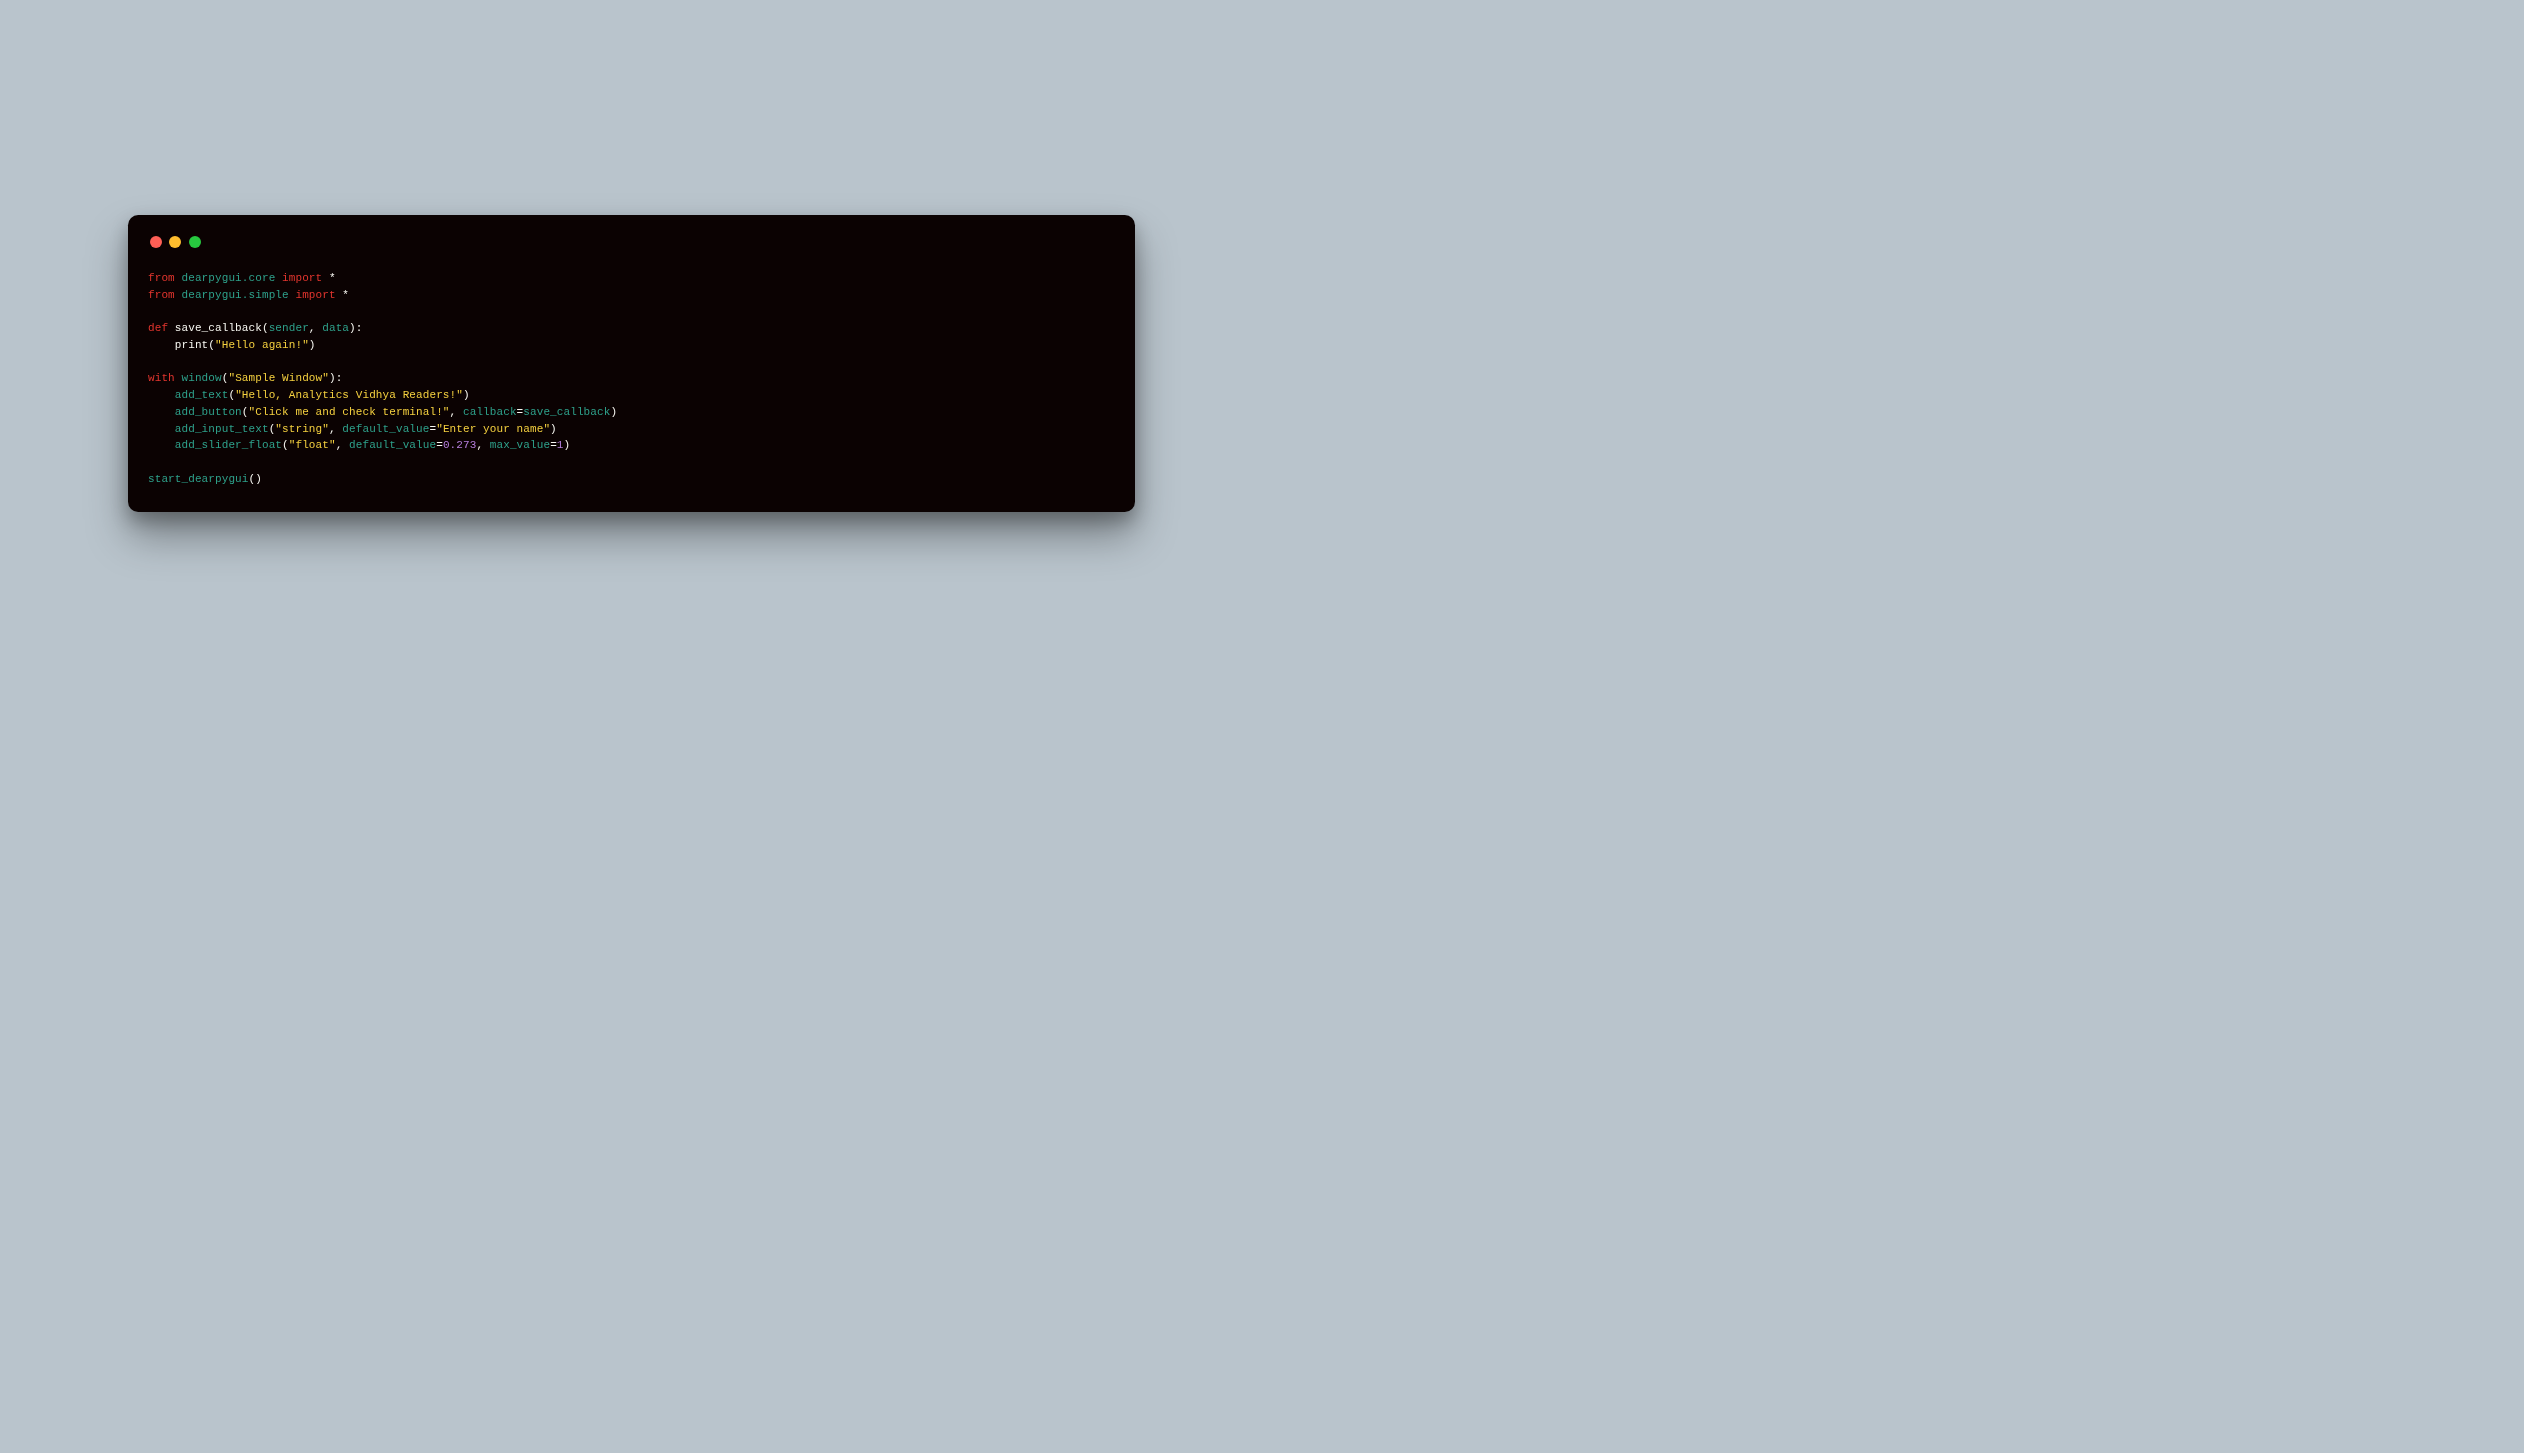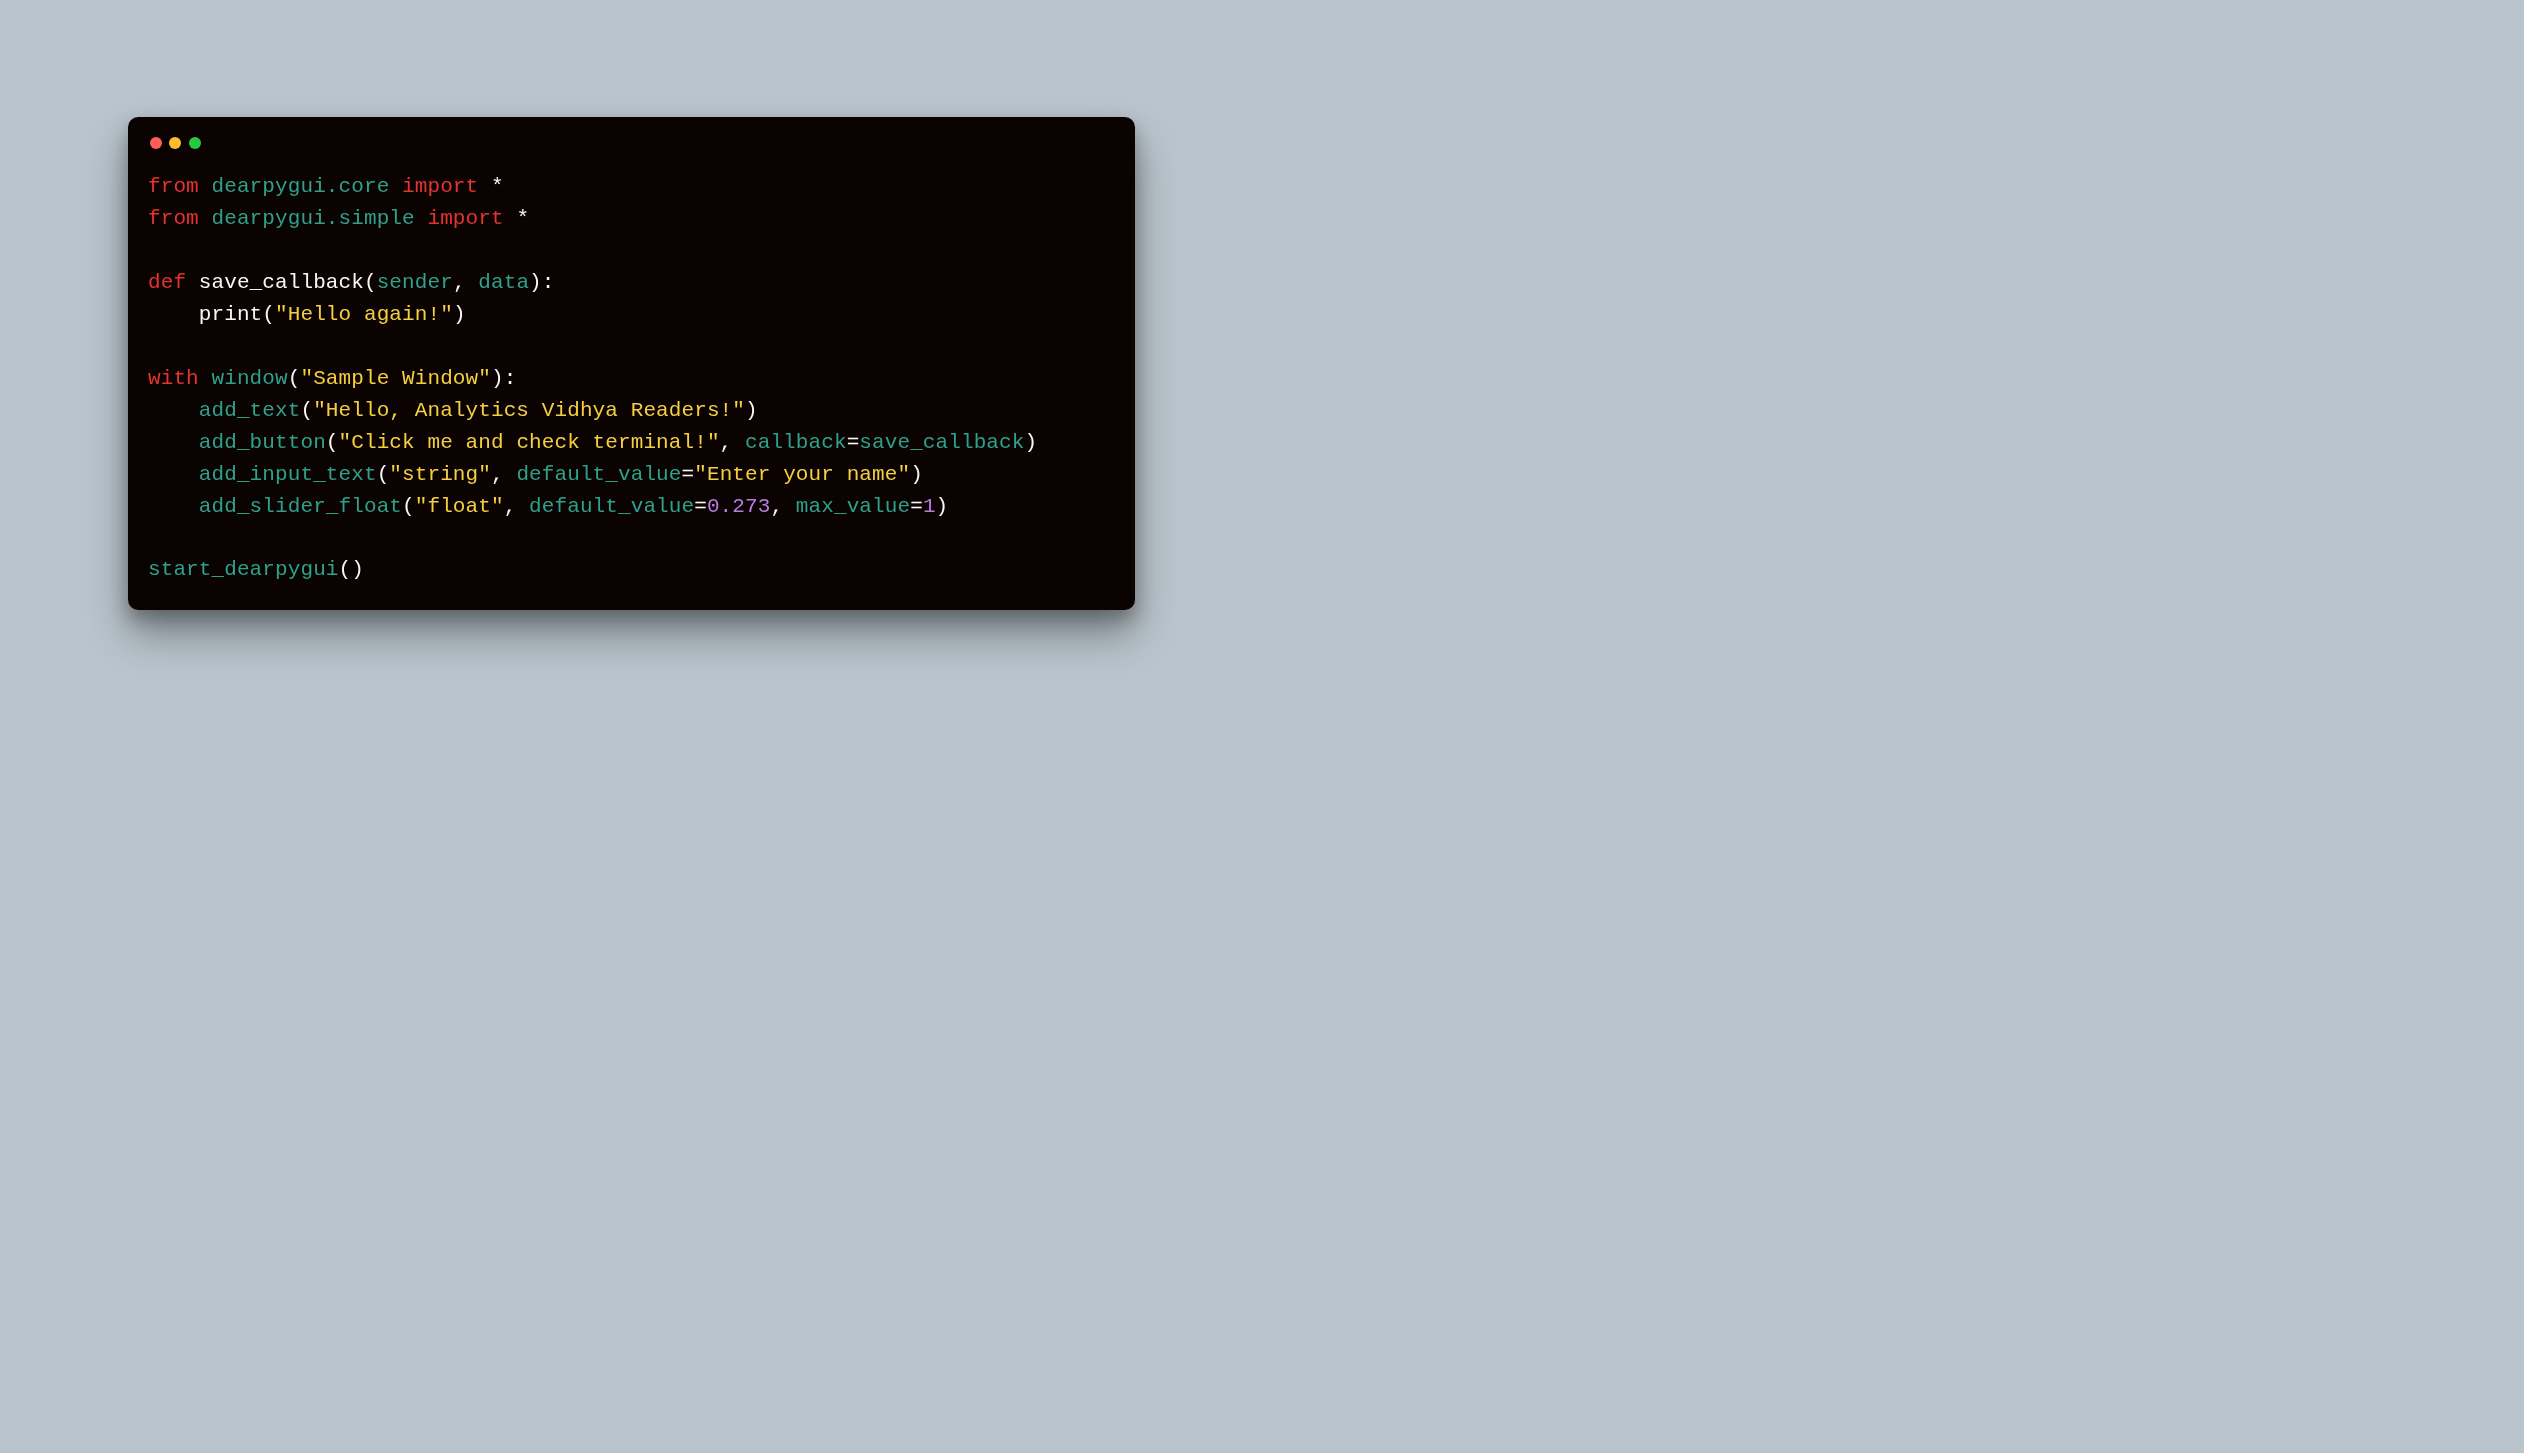--- a/index.html
+++ b/index.html
@@ -28,21 +28,21 @@
   }
   .dot {
     width: 12px;
     height: 12px;
     border-radius: 50%;
   }
   .dot.red    { background: #ff5f56; }
   .dot.yellow { background: #ffbd2e; }
   .dot.green  { background: #27c93f; }
   .code {
-    font-size: 21px;
+    font-size: 11px;
     line-height: 1.52;
     color: #f8f8f2;
     white-space: pre;
     font-weight: 500;
     letter-spacing: 0.1px;
   }
   .kw     { color: #e3352e; }
   .mod    { color: #2ea18b; }
   .fn     { color: #f8f8f2; }
   .param  { color: #2ea18b; }

